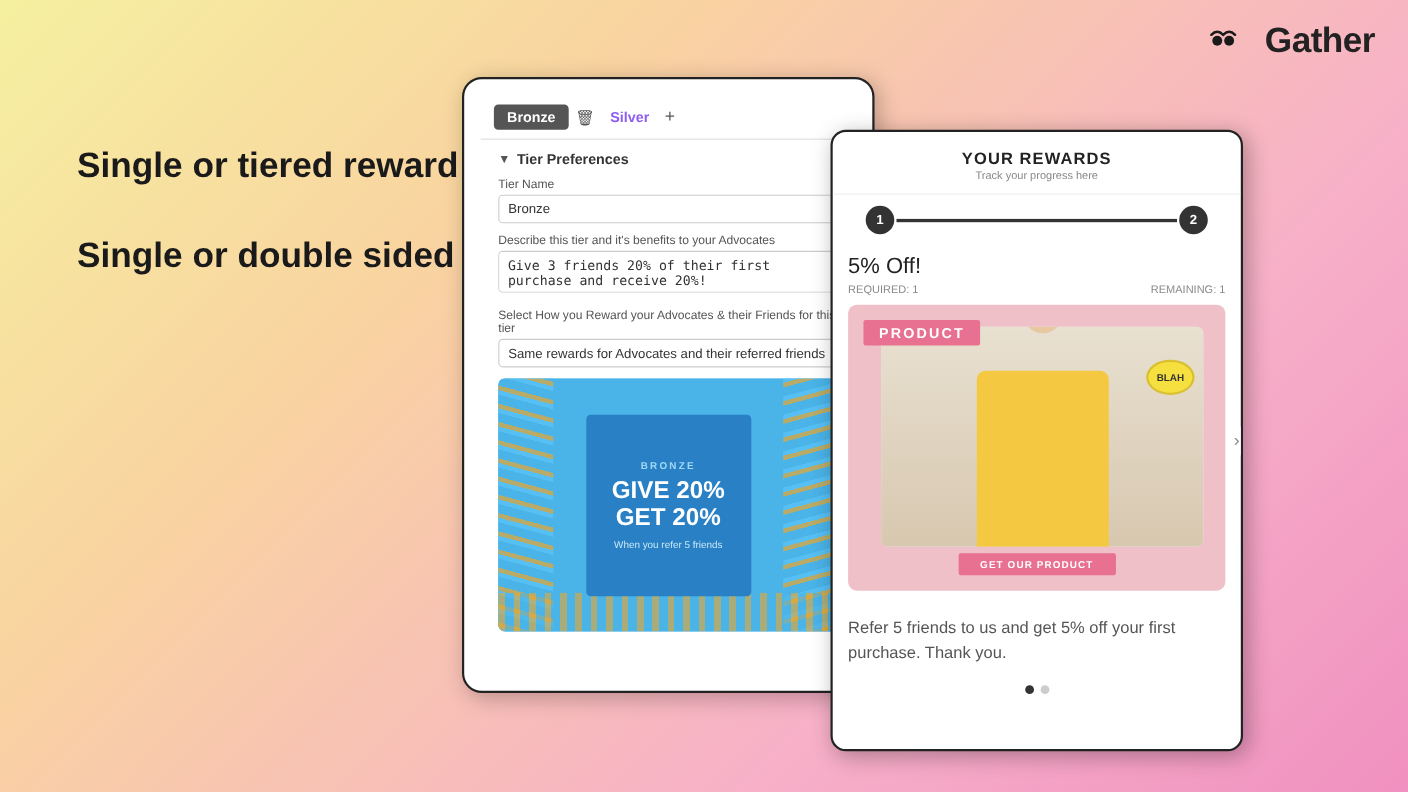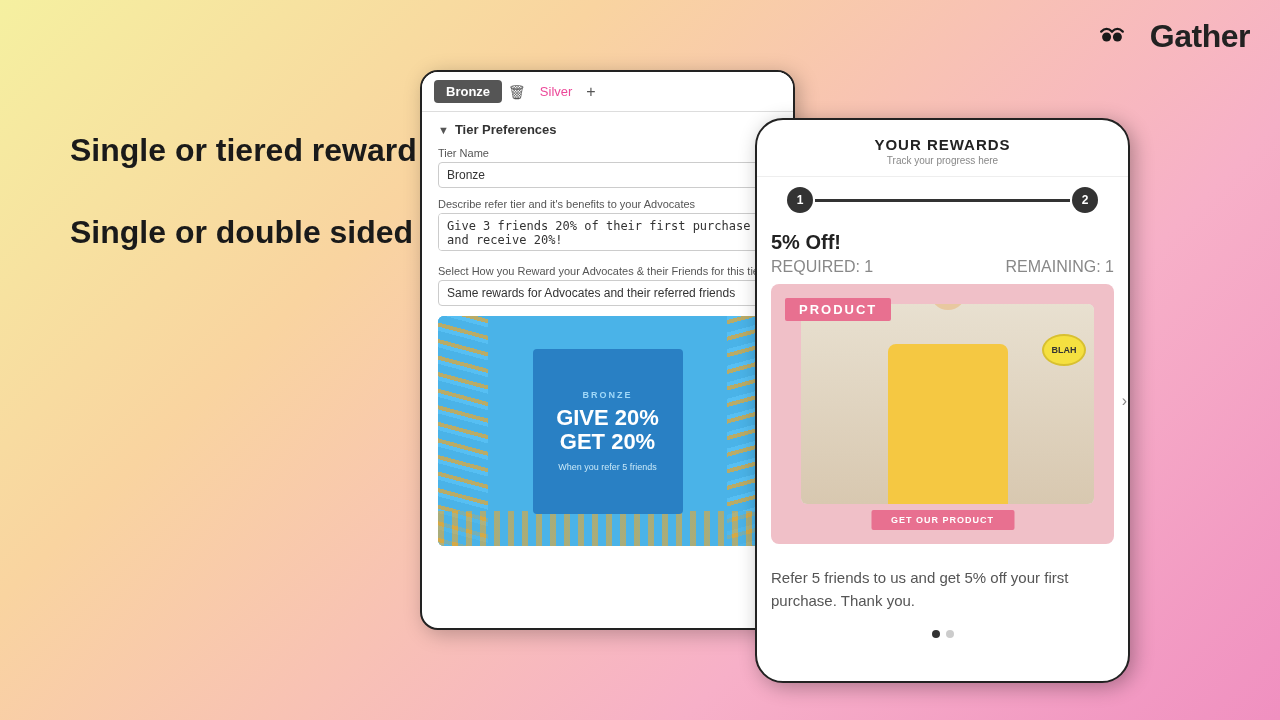--- a/index.html
+++ b/index.html
@@ -61,21 +61,21 @@
       width: 375px;
       height: 560px;
       background: #fff;
       border-radius: 18px;
       border: 2px solid #222;
       overflow: hidden;
       box-shadow: 4px 4px 20px rgba(0,0,0,0.25);
       z-index: 2;
     }
     .tablet-left-inner {
-      padding: 0;
+      padding: 15px;
     }
     .tabs-bar {
       display: flex;
       align-items: center;
       border-bottom: 1px solid #ddd;
       padding: 8px 12px;
       gap: 6px;
       background: #fff;
     }
     .tab-bronze {
@@ -85,23 +85,23 @@
       font-weight: 600;
       padding: 4px 12px;
       border-radius: 4px;
     }
     .tab-trash {
       color: #555;
       font-size: 14px;
       cursor: pointer;
     }
     .tab-silver {
-      color: #ec4899;
+      color: #8b5cf6;
       font-size: 13px;
-      font-weight: 400;
+      font-weight: 700;
       padding: 4px 8px;
     }
     .tab-plus {
       color: #555;
       font-size: 16px;
       font-weight: 400;
     }
     .form-section {
       padding: 10px 16px;
     }
@@ -246,21 +246,21 @@
     }
 
     
     .tablet-right {
       position: absolute;
       left: 755px;
       top: 118px;
       width: 375px;
       height: 565px;
       background: #fff;
-      border-radius: 28px;
+      border-radius: 14px;
       border: 2px solid #222;
       overflow: hidden;
       box-shadow: 4px 4px 20px rgba(0,0,0,0.3);
       z-index: 3;
     }
     .rewards-header {
       text-align: center;
       padding: 16px 12px 10px;
       border-bottom: 1px solid #eee;
     }
@@ -300,29 +300,29 @@
       flex: 1;
       height: 3px;
       background: #333;
       margin: 0 2px;
     }
     .rewards-body {
       padding: 0 14px;
     }
     .reward-off {
       font-size: 20px;
-      font-weight: 700;
+      font-weight: 400;
       color: #222;
       margin-top: 8px;
       margin-bottom: 4px;
     }
     .reward-stats {
       display: flex;
       justify-content: space-between;
-      font-size: 16px;
+      font-size: 10px;
       color: #888;
       margin-bottom: 8px;
     }
     
     .product-card {
       width: 100%;
       height: 260px;
       background: #f0c0c8;
       border-radius: 8px;
       position: relative;
@@ -479,21 +479,21 @@
       <div class="tier-prefs">
         <span class="chevron">▼</span>
         <span>Tier Preferences</span>
       </div>
 
       
       <div class="form-label">Tier Name</div>
       <input class="form-input" type="text" value="Bronze" style="">
 
       
-      <div class="form-label">Describe refer tier and it's benefits to your Advocates</div>
+      <div class="form-label">Describe this tier and it's benefits to your Advocates</div>
       <textarea class="form-textarea" style="">Give 3 friends 20% of their first purchase and receive 20%!</textarea>
 
       
       <div class="form-label">Select How you Reward your Advocates &amp; their Friends for this tier</div>
       <input class="form-input" type="text" value="Same rewards for Advocates and their referred friends" style="">
 
       
 
       
       <div class="bronze-card">

